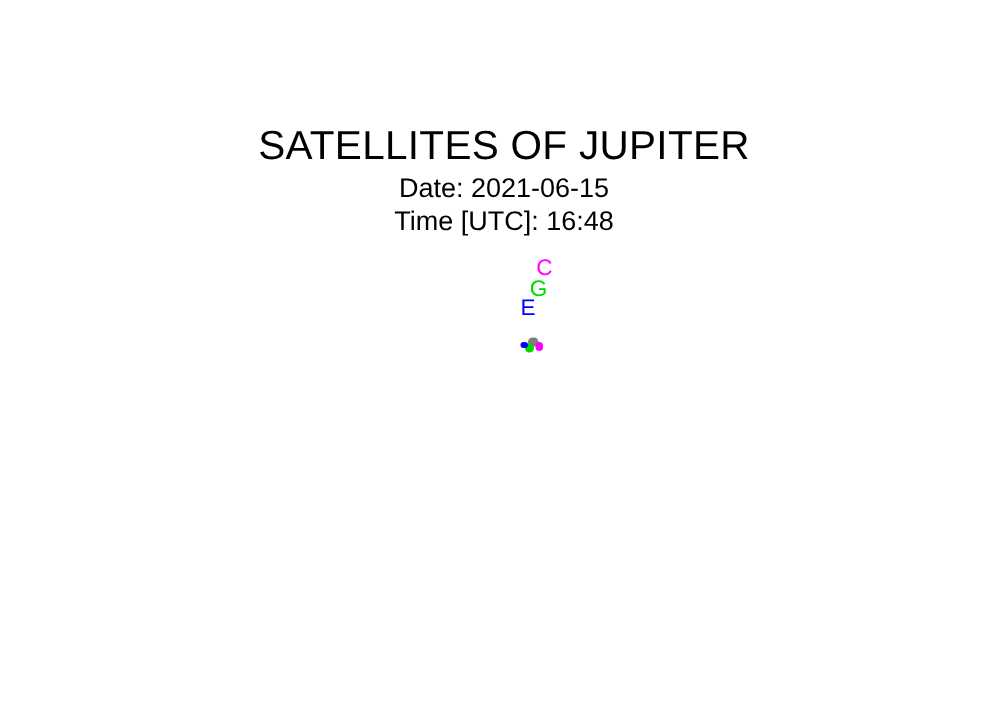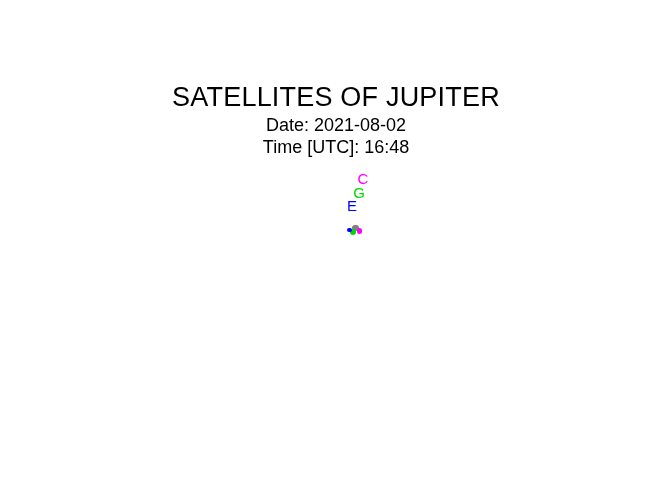--- a/index.html
+++ b/index.html
@@ -87,21 +87,21 @@
     background: #7f7f7f;
   }
 </style>
 </head>
 <body>
 
 <div id="stage" style="width: 672px; height: 480px; background: rgb(255, 255, 255); padding-left: 16px;">
 
   <div class="header">
     <div class="title">SATELLITES OF JUPITER</div>
-    <div class="subline date">Date: 2021-08-02</div>
+    <div class="subline date">Date: 2021-06-15</div>
     <div class="subline time">Time [UTC]: 16:48</div>
   </div>
 
   <div class="sky">
 
     <div class="moon-label" id="label-callisto" style="left: 356px; top: 171px; color: rgb(255, 0, 255);">C</div>
 
     <div class="moon-label" id="label-ganymede" style="left: 352px; top: 185px; color: rgb(0, 216, 0);">G</div>
 
     <div class="moon-label" id="label-europa" style="left: 345px; top: 198px; color: rgb(0, 0, 255);">E</div>

